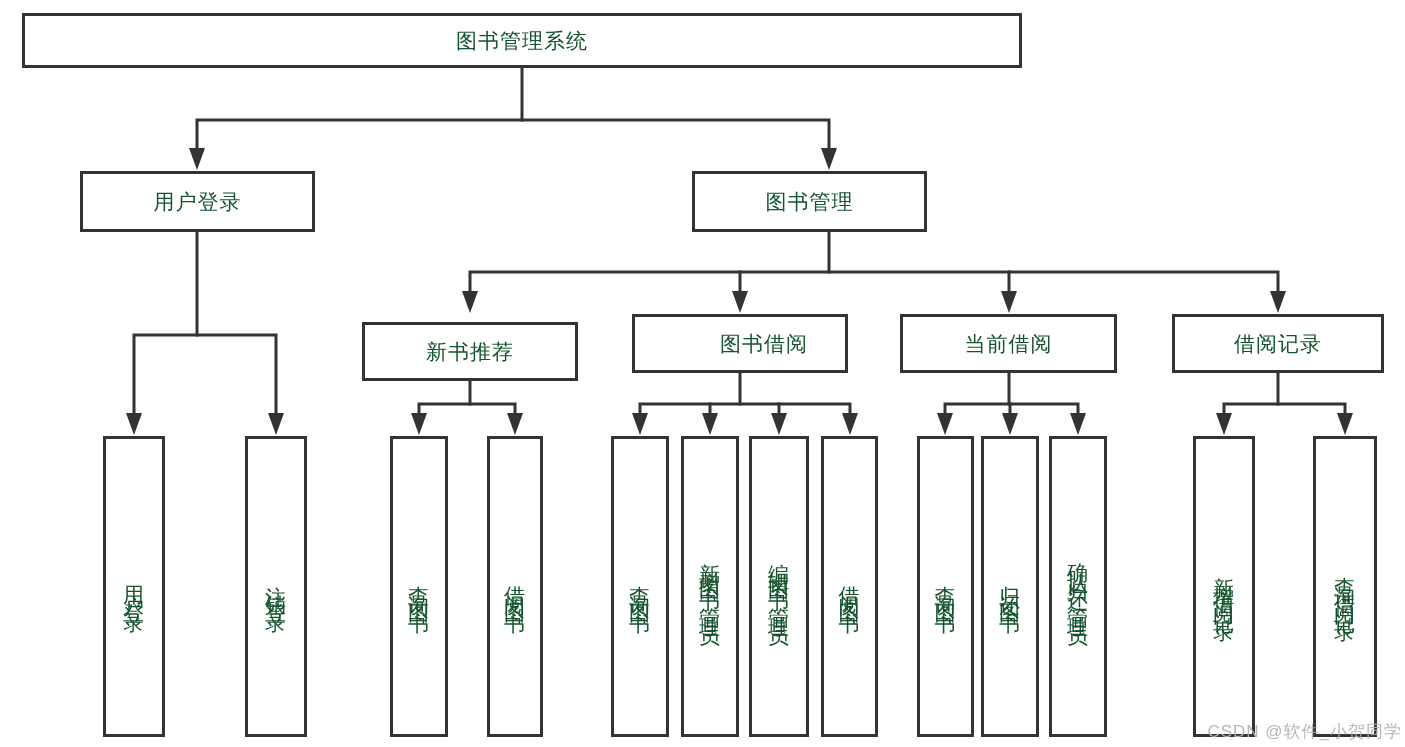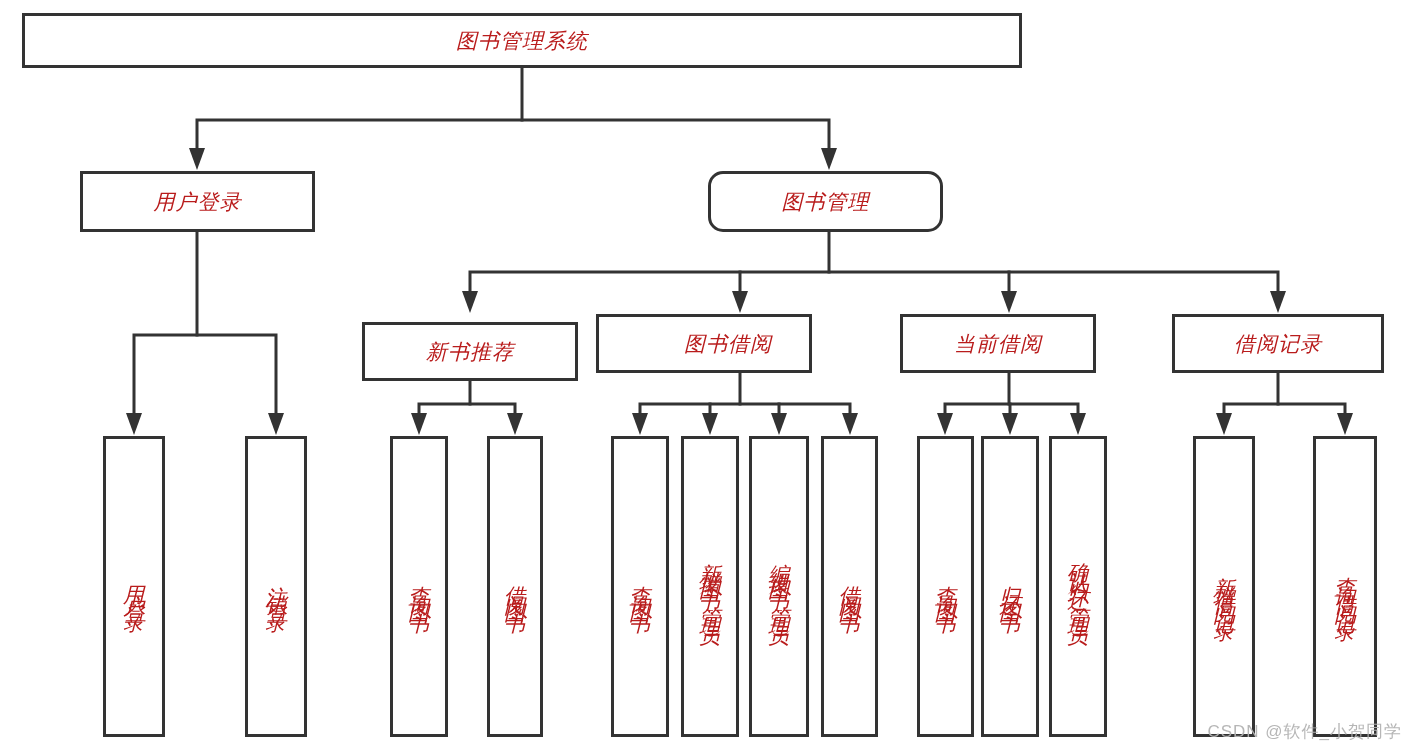--- a/index.html
+++ b/index.html
@@ -18,43 +18,42 @@
     z-index: 1;
   }
   .box {
     position: absolute;
     box-sizing: border-box;
     border: 3px solid #333333;
     background: #ffffff;
     display: flex;
     align-items: center;
     justify-content: center;
-    color: #b91c1c;
+    color: #14532d;
     font-size: 21px;
     letter-spacing: 1px;
     z-index: 2;
     white-space: nowrap;
-    font-style: italic;
   }
   .vbox {
     writing-mode: vertical-lr;
     text-orientation: mixed;
     letter-spacing: 9px;
     line-height: 1;
     white-space: nowrap;
   }
   
   .n-root   { left: 22px;   top: 13px;  width: 1000px; height: 55px; }
   
   .n-user   { left: 80px;   top: 171px; width: 235px;  height: 61px; }
-  .n-mgmt   { left: 708px;  top: 171px; width: 235px;  height: 61px; border-radius: 15px; }
+  .n-mgmt   { left: 692px;  top: 171px; width: 235px;  height: 61px; }
   
   .n-rec    { left: 362px;  top: 314px; width: 216px;  height: 59px; margin-top: 8px; }
-  .n-borrow { left: 596px;  top: 314px; width: 216px;  height: 59px; padding-left: 48px; }
-  .n-cur    { left: 900px;  top: 314px; width: 196px;  height: 59px; }
+  .n-borrow { left: 632px;  top: 314px; width: 216px;  height: 59px; padding-left: 48px; }
+  .n-cur    { left: 900px;  top: 314px; width: 217px;  height: 59px; }
   .n-record { left: 1172px; top: 314px; width: 212px;  height: 59px; }
   
   .leaf { top: 436px; height: 301px; }
   .l-ulogin  { left: 103px;  width: 62px; }
   .l-ulogout { left: 245px;  width: 62px; }
   .l-rq      { left: 390px;  width: 58px; }
   .l-rb      { left: 487px;  width: 56px; }
   .l-bq      { left: 611px;  width: 58px; }
   .l-badd    { left: 681px;  width: 58px; }
   .l-bedit   { left: 749px;  width: 60px; }

